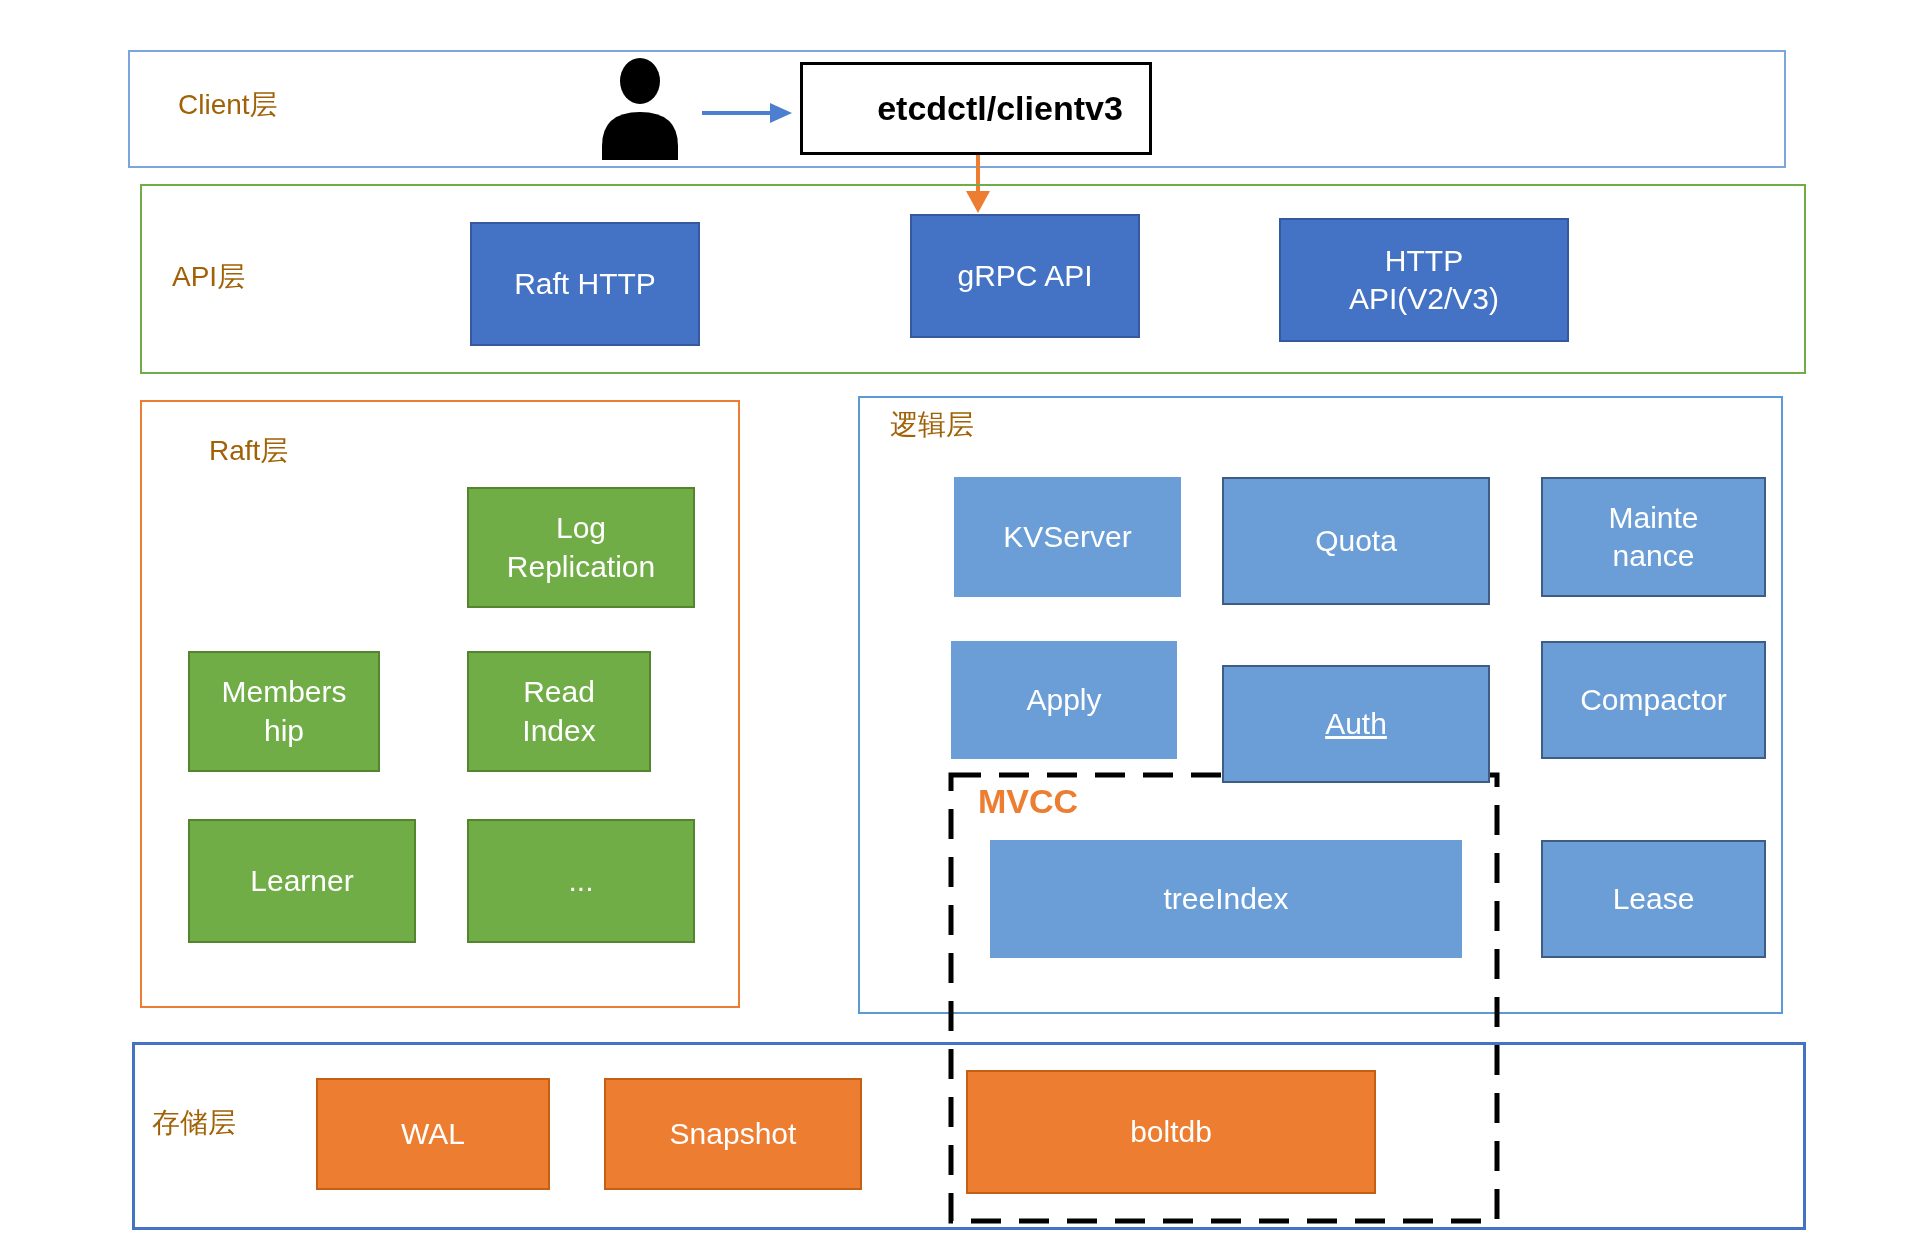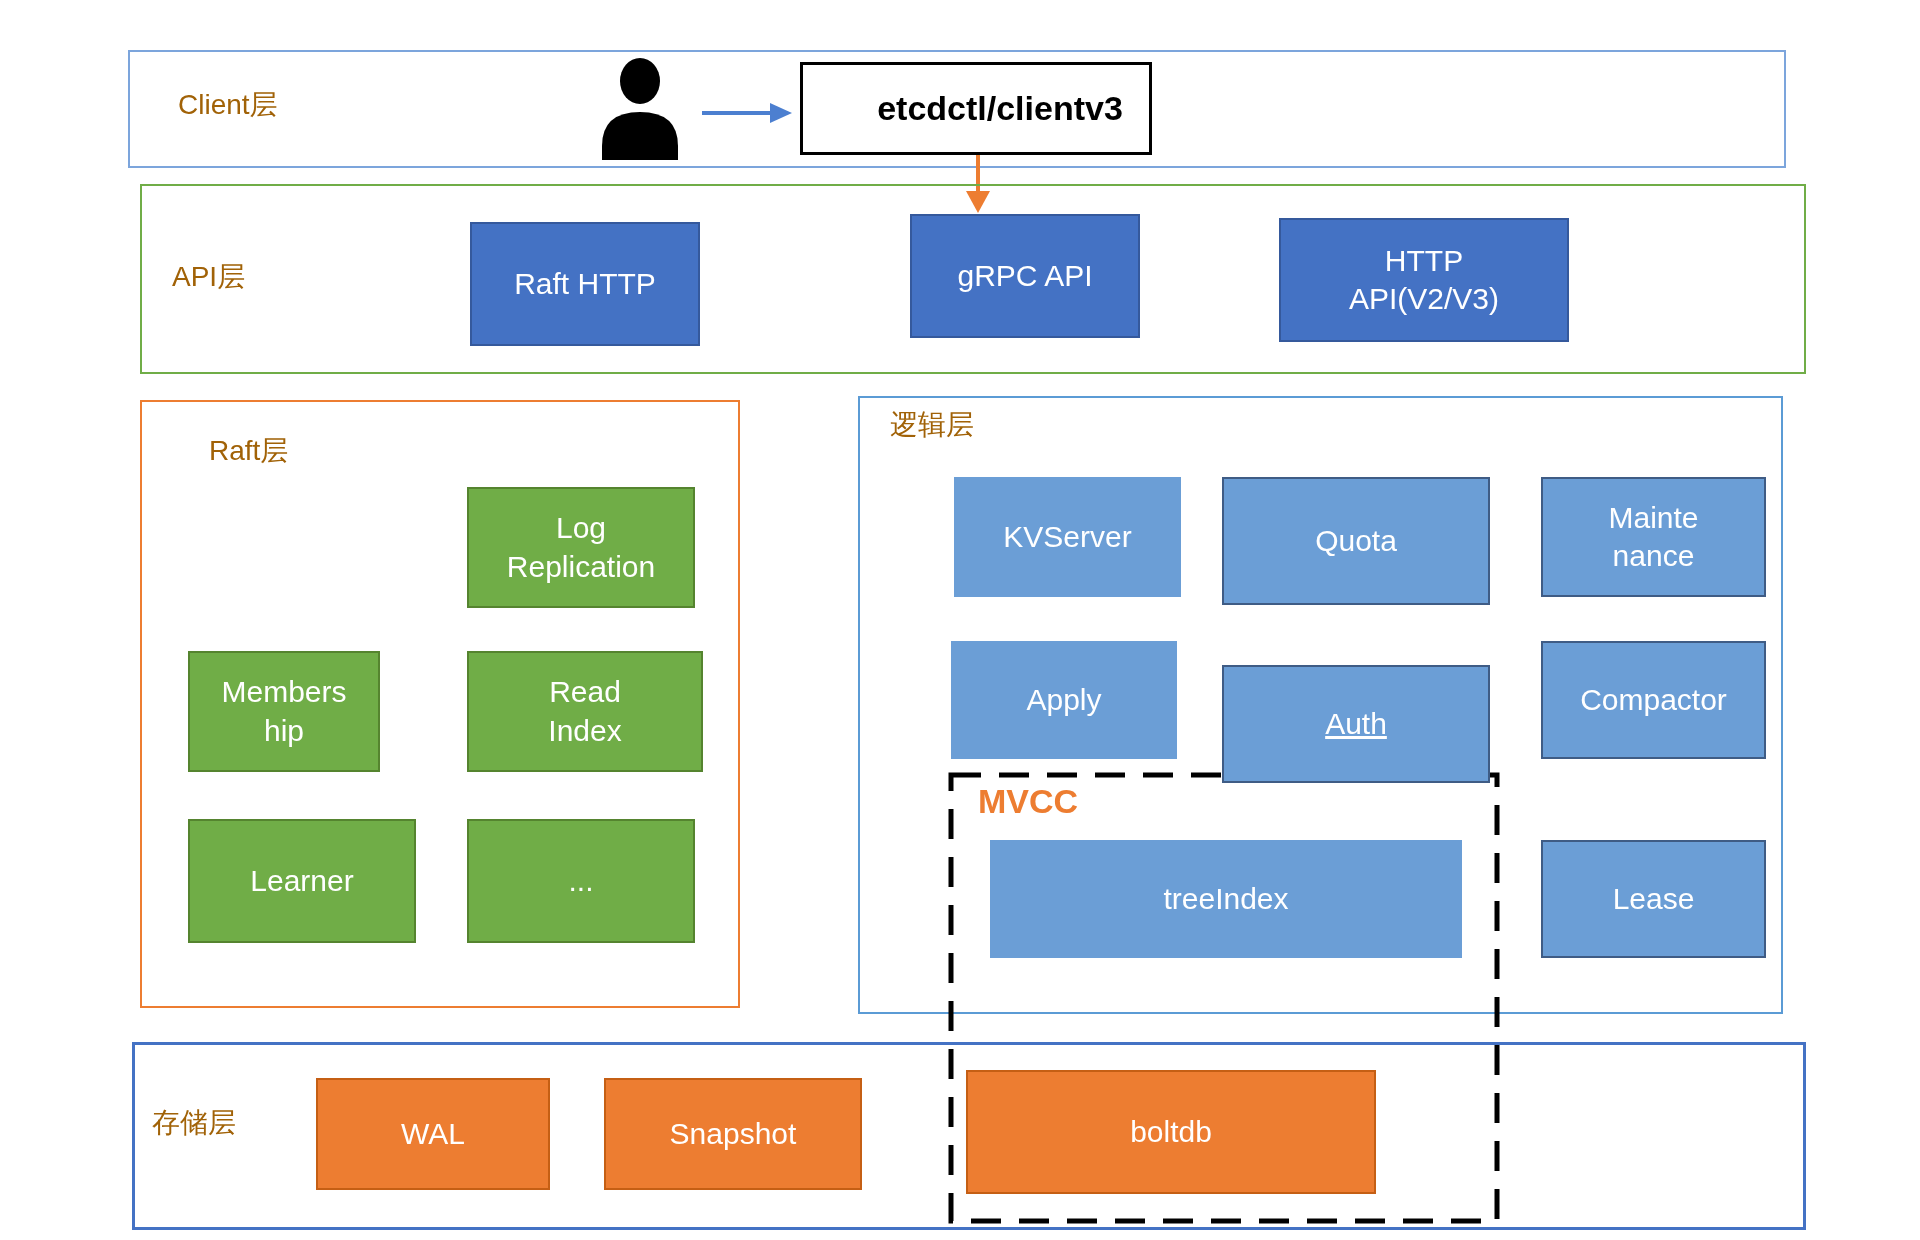--- a/index.html
+++ b/index.html
@@ -80,21 +80,21 @@
   <div class="node db" style="left:1279px;top:218px;width:290px;height:124px;">HTTP
 API(V2/V3)</div>
 
   <div class="frame frame-raft" style="left:140px;top:400px;width:600px;height:608px;"></div>
   <div class="layer-label" style="left:178px;top:436px;margin-left:31px;">Raft层</div>
 
   <div class="node gn" style="left:467px;top:487px;width:228px;height:121px;">Log
 Replication</div>
   <div class="node gn" style="left:188px;top:651px;width:192px;height:121px;">Members
 hip</div>
-  <div class="node gn" style="left:467px;top:651px;width:236px;height:121px;">Read
+  <div class="node gn" style="left:467px;top:651px;width:184px;height:121px;">Read
 Index</div>
   <div class="node gn" style="left:188px;top:819px;width:228px;height:124px;">Learner</div>
   <div class="node gn" style="left:467px;top:819px;width:228px;height:124px;">...</div>
 
   <div class="frame frame-logic" style="left:858px;top:396px;width:925px;height:618px;"></div>
   <div class="layer-label" style="left:890px;top:410px;">逻辑层</div>
 
   <div class="abs" style="left:948px;top:772px;width:552px;height:452px;">
     <svg width="552" height="452" viewBox="0 0 552 452">
       <rect x="3" y="3" width="546" height="446" fill="none" stroke="#000" stroke-width="5" stroke-dasharray="30 18"></rect>

